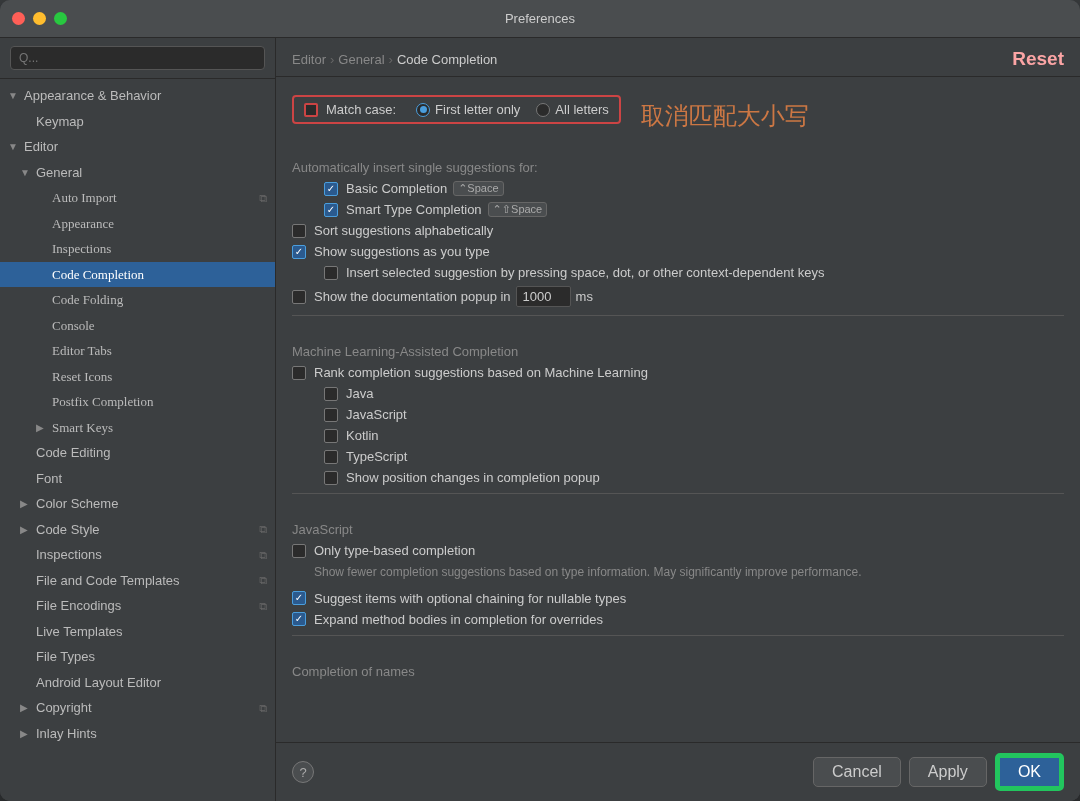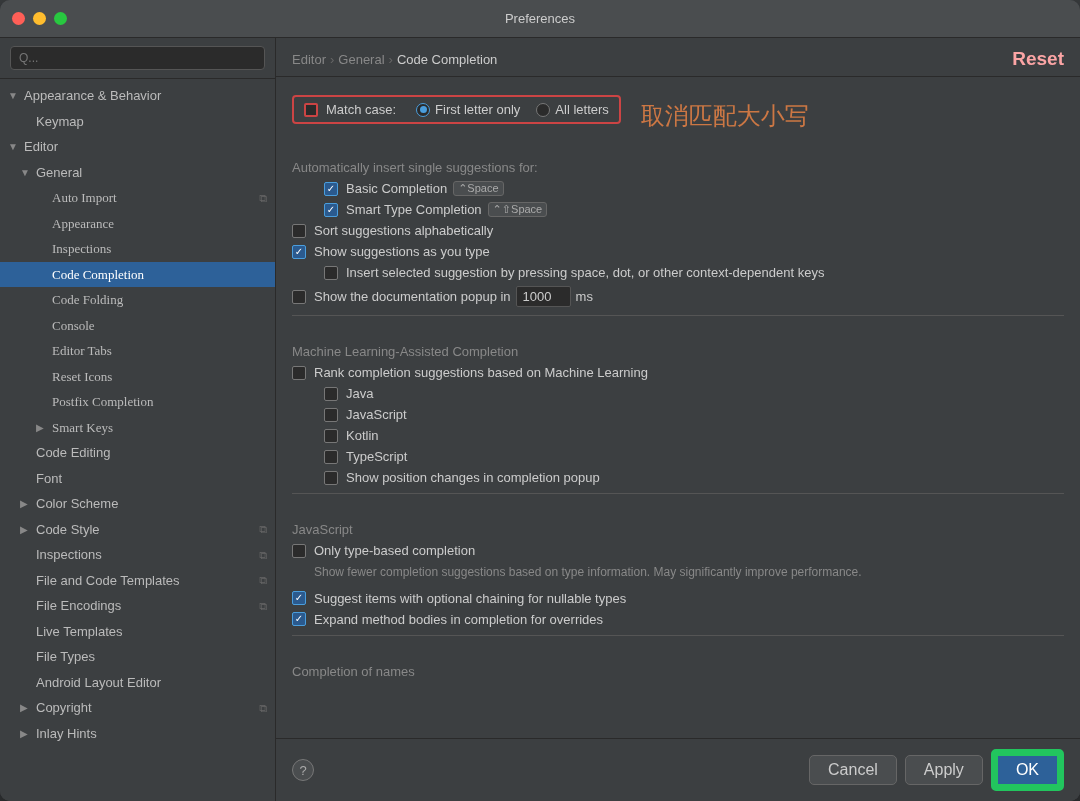--- a/index.html
+++ b/index.html
@@ -301,21 +301,21 @@
       border: 1px solid #666;
     }
     .btn-apply {
       background: #4a4d4f;
       color: #cccccc;
       border: 1px solid #666;
     }
     .btn-ok {
       background: #2d6199;
       color: #fff;
-      border: 7px solid #22c55e;
+      border: 5px solid #22c55e;
     }
   </style>
 </head>
 <body>
 
 <div class="dialog">
 
   <div class="title-bar">
     <div class="title-bar-buttons">
       <div class="tb-btn tb-close"></div>

